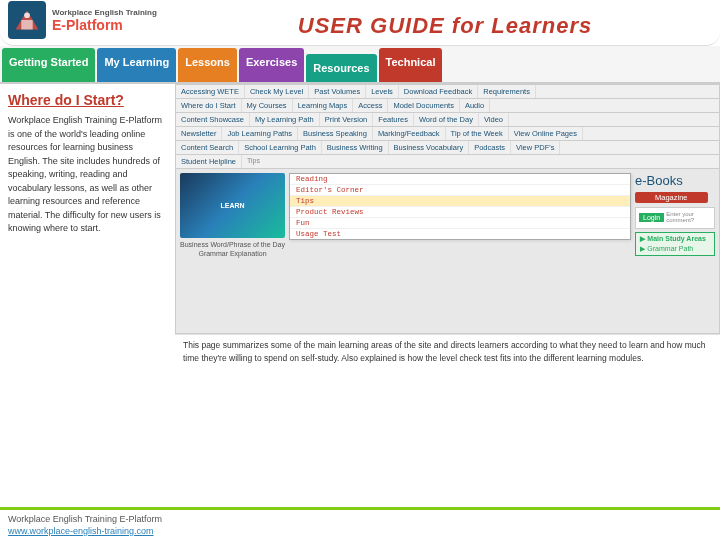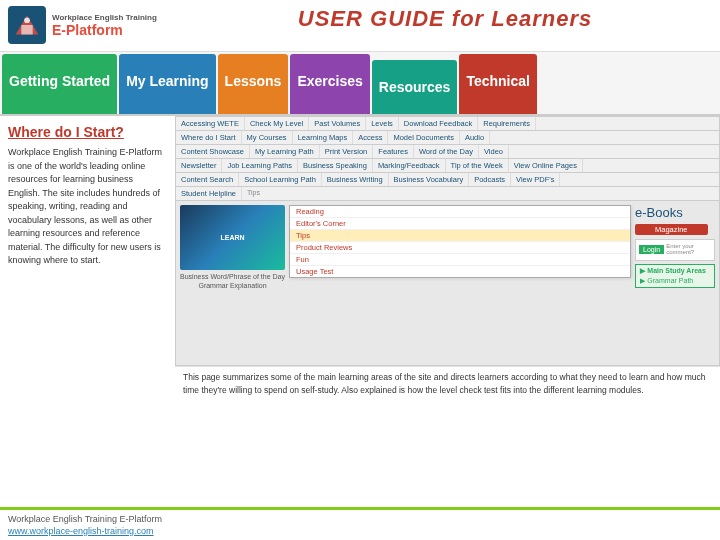--- a/index.html
+++ b/index.html
@@ -8,25 +8,26 @@
       height: 540px;
       font-family: Arial, sans-serif;
       background: #fff;
       overflow: hidden;
       font-size: 11px;
     }
 
     
     .header {
       display: flex;
-      align-items: flex-start;
+      align-items: flex-end;
       background: #fff;
       padding: 6px 8px;
       border-bottom: 1px solid #ddd;
-      height: 52px;
+      height: 46px;
+      border-radius: 14px;
     }
     .logo-area {
       display: flex;
       align-items: center;
       width: 170px;
       flex-shrink: 0;
     }
     .logo-icon {
       width: 38px;
       height: 38px;
@@ -103,22 +104,22 @@
 
     
     .nav-tabs-row {
       display: flex;
       background: #f5f5f5;
       border-bottom: 2px solid #ccc;
       padding: 2px 2px 0;
       gap: 2px;
     }
     .nav-tab {
-      padding: 19px 7px;
-      font-size: 14px;
+      padding: 8px 7px;
+      font-size: 11px;
       font-weight: bold;
       color: #fff;
       border-radius: 3px 3px 0 0;
       cursor: pointer;
       white-space: nowrap;
     }
     .tab-green { background: #27ae60; }
     .tab-blue { background: #2980b9; }
     .tab-orange { background: #e67e22; }
     .tab-purple { background: #8e44ad; }
@@ -179,20 +180,21 @@
       padding: 4px;
     }
     .sr-caption {
       font-size: 7px;
       color: #555;
       text-align: center;
     }
 
     .sr-center {
       flex: 1;
+      font-family: Liberation Mono, monospace;
     }
 
     .sr-dropdown-block {
       background: #fff;
       border: 1px solid #aaa;
       margin-bottom: 3px;
       box-shadow: 1px 1px 3px rgba(0,0,0,0.1);
     }
     .sr-dropdown-item {
       padding: 1px 6px;

